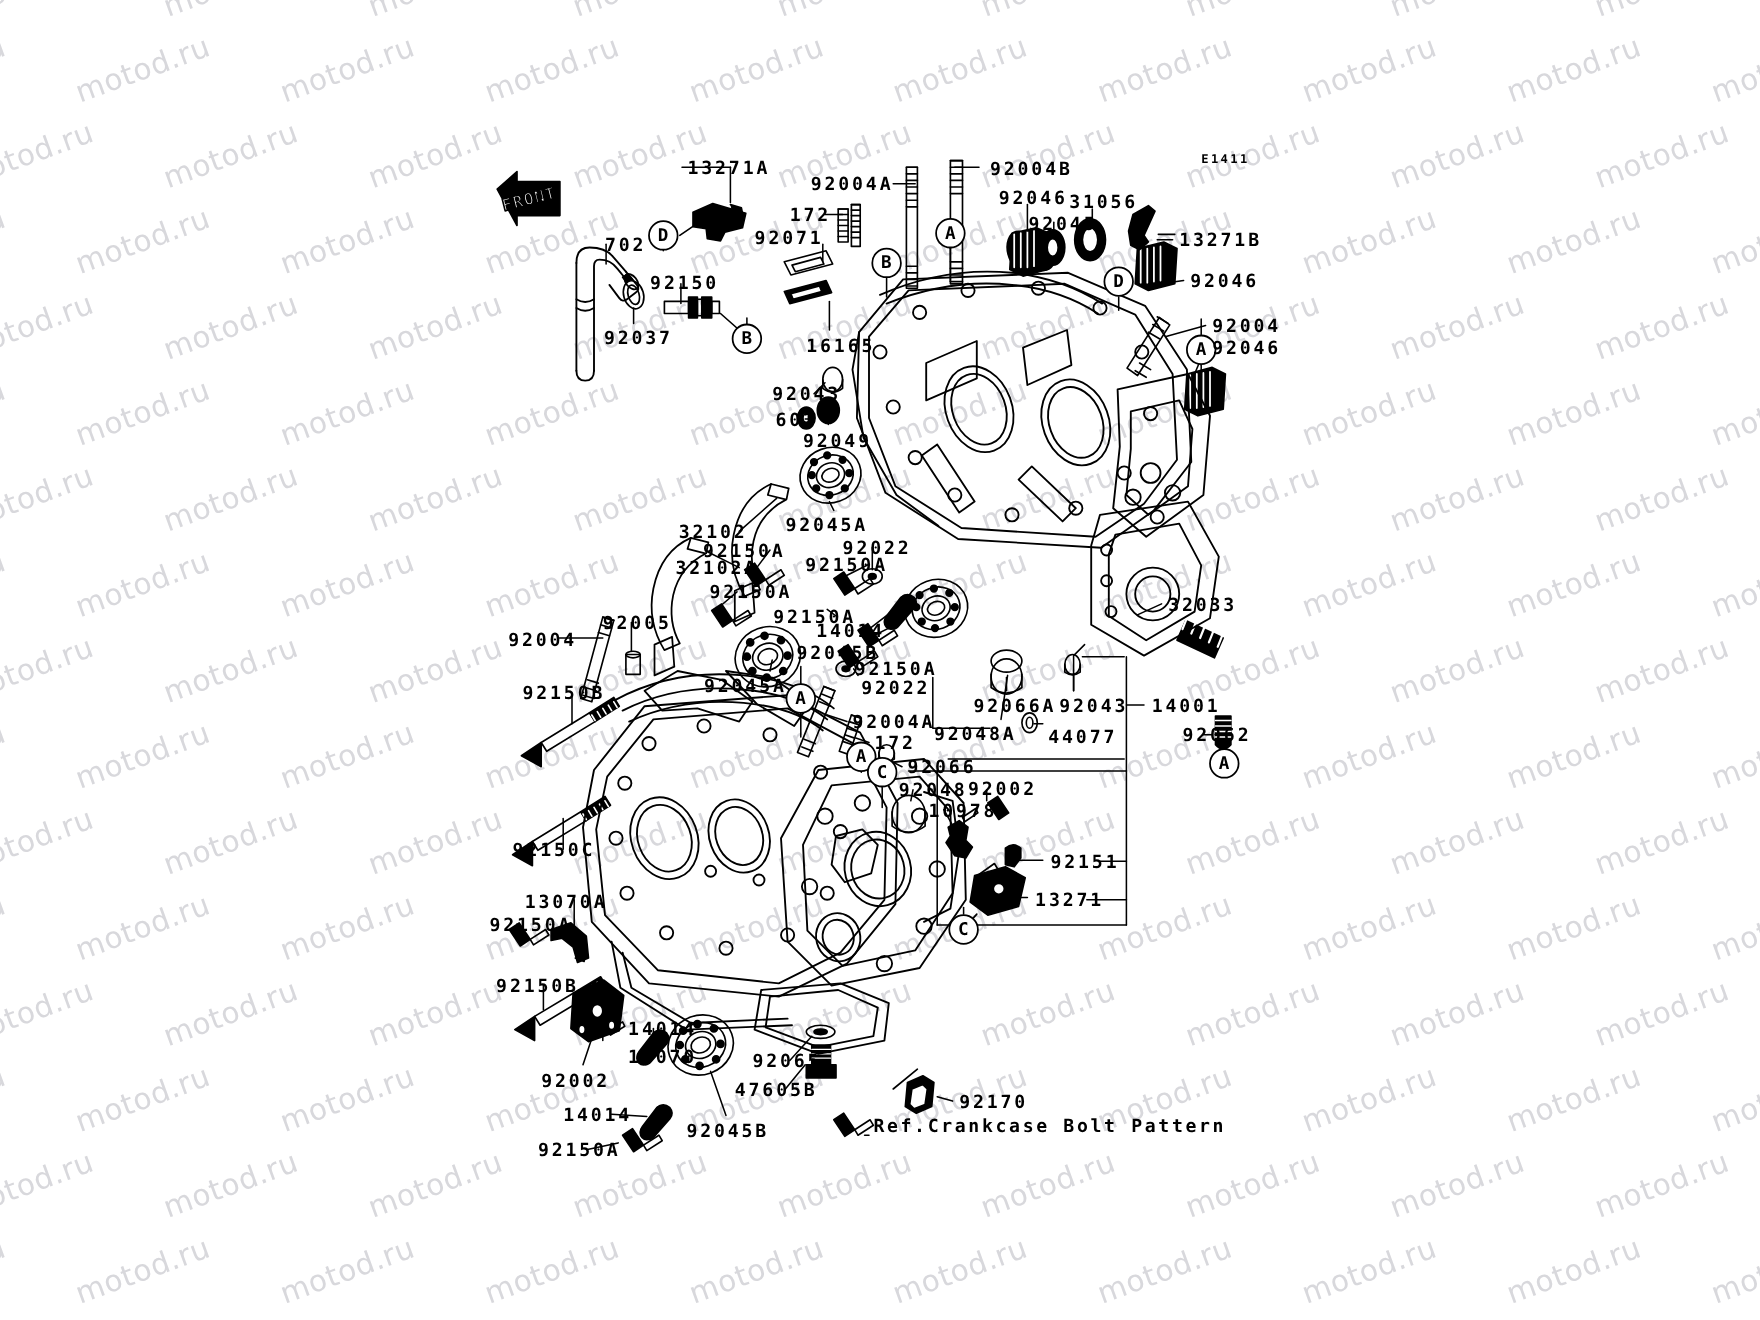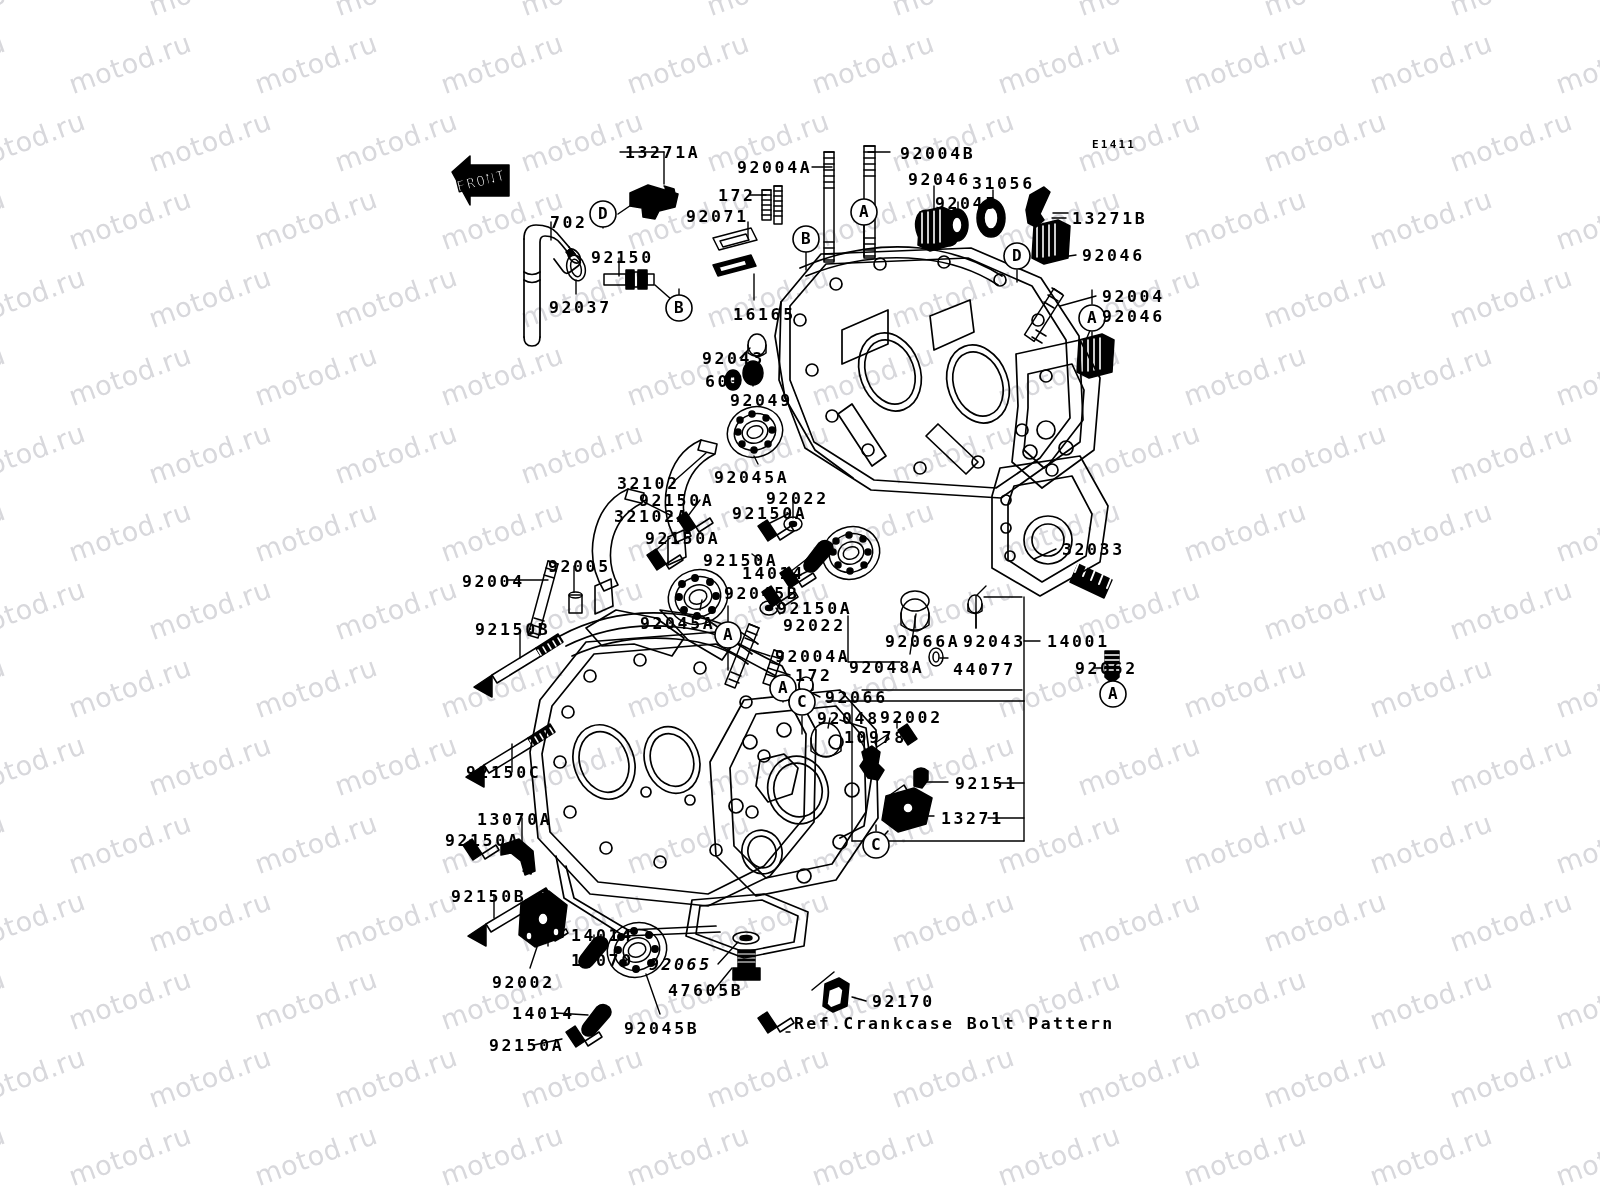--- a/index.html
+++ b/index.html
@@ -793,21 +793,21 @@
       <div class="lbl" style="left: 880px; top: 710px;">92002</div>
       <div class="lbl" style="left: 844px; top: 730px;">10978</div>
       <div class="lbl" style="left: 466px; top: 765px;">92150C</div>
       <div class="lbl" style="left: 955px; top: 776px;">92151</div>
       <div class="lbl" style="left: 477px; top: 812px;">13070A</div>
       <div class="lbl" style="left: 941px; top: 811px;">13271</div>
       <div class="lbl" style="left: 445px; top: 833px;">92150A</div>
       <div class="lbl" style="left: 451px; top: 889px;">92150B</div>
       <div class="lbl" style="left: 571px; top: 928px;">14014</div>
       <div class="lbl" style="left: 527px; top: 953px; margin-left: 44px;">13070</div>
-      <div class="lbl" style="left: 649px; top: 957px; font-style: italic;">92065</div>
+      <div class="lbl" style="left: 684px; top: 957px;">92065</div>
       <div class="lbl" style="left: 492px; top: 975px;">92002</div>
       <div class="lbl" style="left: 668px; top: 983px;">47605B</div>
       <div class="lbl" style="left: 872px; top: 994px;">92170</div>
       <div class="lbl" style="left: 512px; top: 1006px;">14014</div>
       <div class="lbl" style="left: 624px; top: 1021px;">92045B</div>
       <div class="lbl" style="left: 489px; top: 1038px;">92150A</div>
       <div class="lbl" style="left: 598px; top: 206px; letter-spacing: 0px; font-size: 16px;">D</div>
       <div class="lbl" style="left: 674px; top: 300px; letter-spacing: 0px; font-size: 16px;">B</div>
       <div class="lbl" style="left: 801px; top: 231px; letter-spacing: 0px; font-size: 16px;">B</div>
       <div class="lbl" style="left: 859px; top: 204px; letter-spacing: 0px; font-size: 16px;">A</div>

